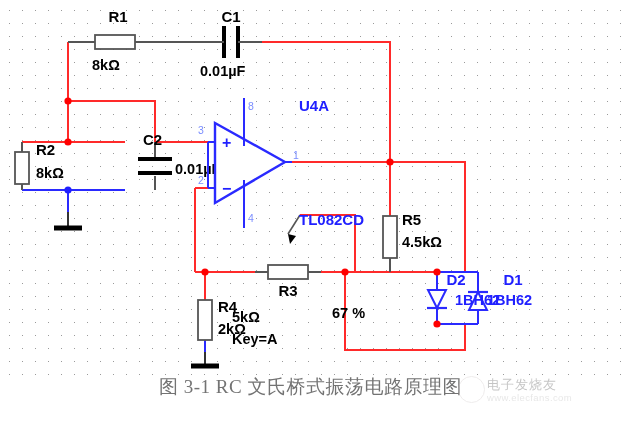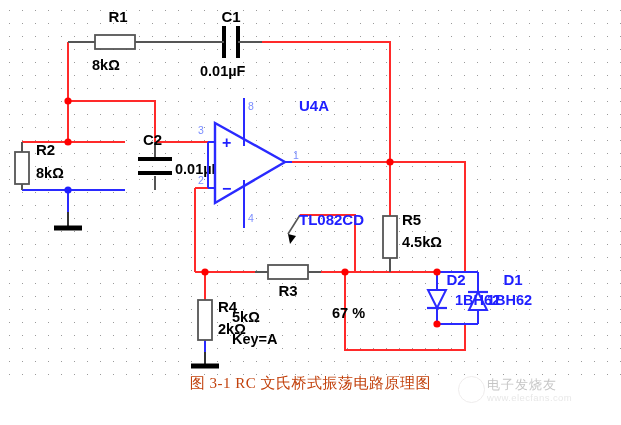--- a/index.html
+++ b/index.html
@@ -31,22 +31,22 @@
     width: 621px;
     height: 381px;
   }
   .caption {
     position: absolute;
     left: 0;
     top: 374px;
     width: 621px;
     text-align: center;
     font-family: "Liberation Serif", serif;
-    font-size: 15px;
-    color: #c2410c;
+    font-size: 19px;
+    color: #737373;
     letter-spacing: 0.5px;
   }
   .wm {
     position: absolute;
     left: 487px;
     top: 378px;
     width: 130px;
     opacity: 0.30;
     pointer-events: none;
   }

